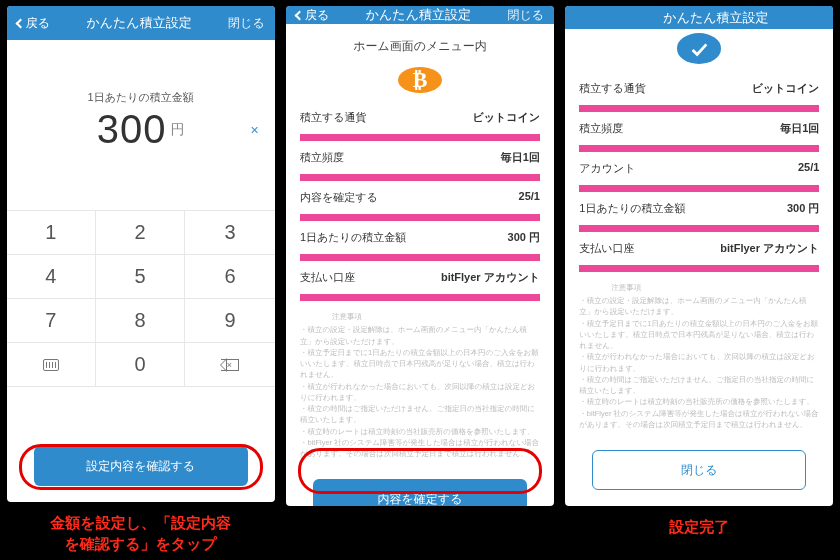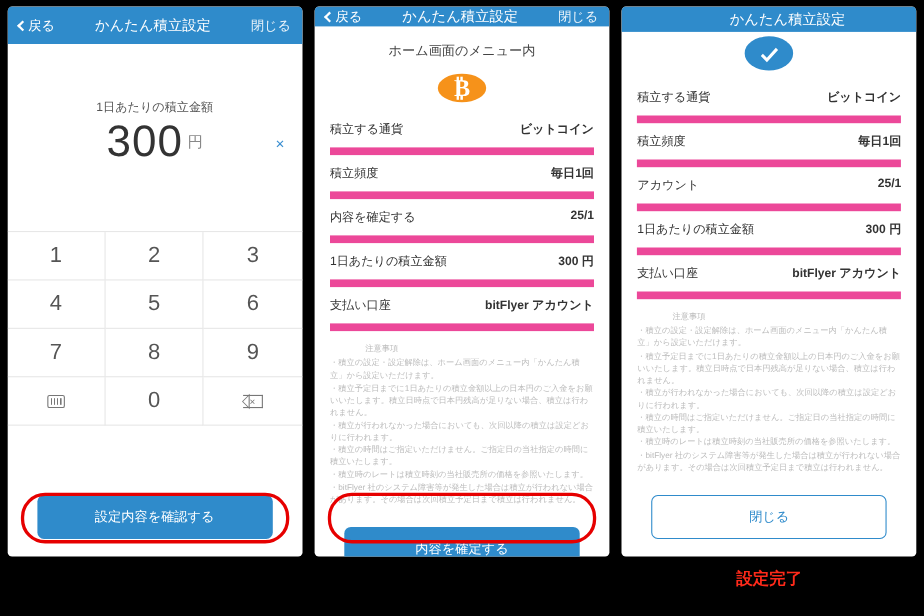--- a/index.html
+++ b/index.html
@@ -163,20 +163,22 @@
       <div class="key">0</div>
       <div class="key blank">
           <span class="bsp-ico">×</span>
         </div>
     </div>
     <div class="cta-wrap">
       <div class="cta">設定内容を確認する</div>
     </div>
     <div class="highlight-ring"></div>
   </div>
+  <div class="caption" style="white-space:pre-line">金額を設定し、「設定内容
+を確認する」をタップ</div>
 </div>
 
 <div class="col">
   <div class="phone">
     <div class="header">
       <div class="back">
           <span class="chev"></span>
           <span>戻る</span>
         </div>
       <div class="title">かんたん積立設定</div>

